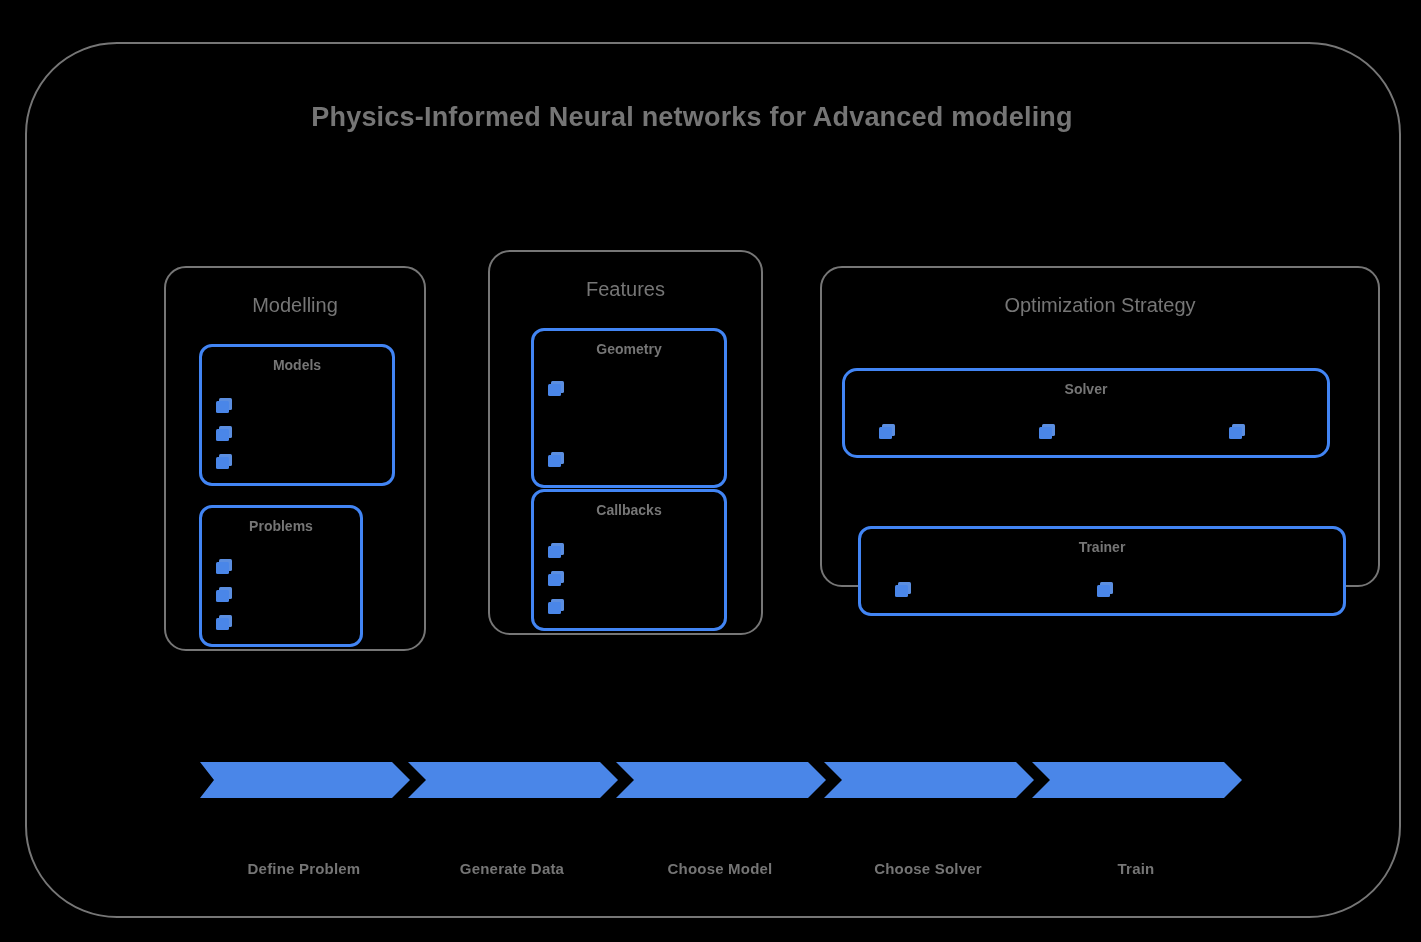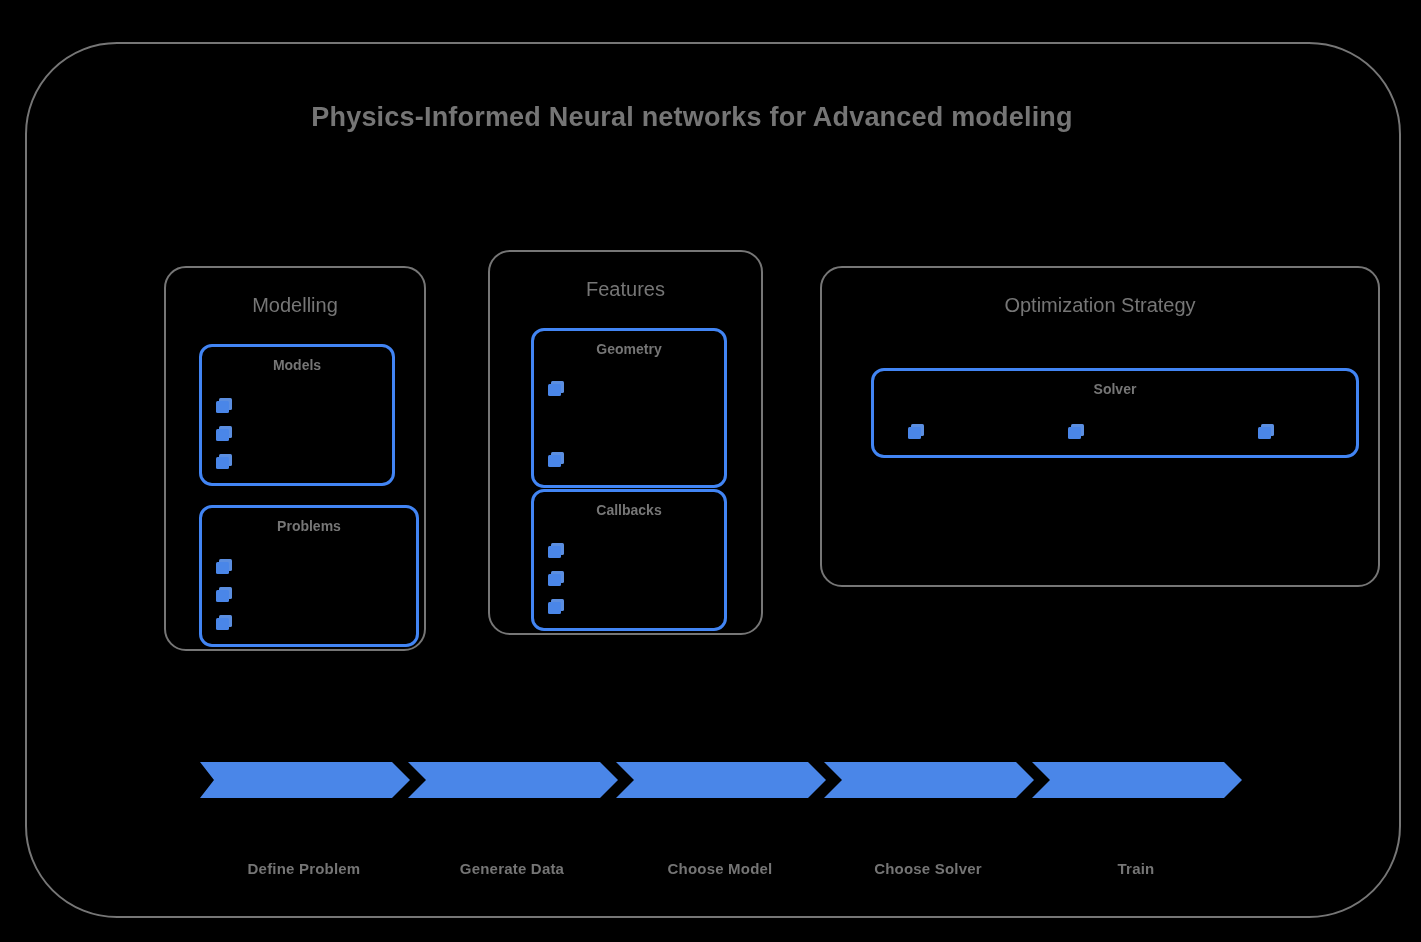--- a/index.html
+++ b/index.html
@@ -226,21 +226,21 @@
         <div class="item-row">
           <span class="cube-icon">
               <span class="cube-back"></span>
               <span class="cube-front"></span>
             </span>
           <span class="item-label"></span>
         </div>
       </div>
     </div>
 
-    <div class="card" style="left:33px; top:237px; width:220px; height:142px;">
+    <div class="card" style="left:33px; top:237px; width:164px; height:142px;">
       <div class="card-title">Problems</div>
       <div class="card-items-vert">
         <div class="item-row">
           <span class="cube-icon">
               <span class="cube-back"></span>
               <span class="cube-front"></span>
             </span>
           <span class="item-label"></span>
         </div>
         <div class="item-row">
@@ -308,21 +308,21 @@
             </span>
           <span class="item-label"></span>
         </div>
       </div>
     </div>
   </div>
 
   <div class="group" id="group-optim">
     <div class="group-title">Optimization Strategy</div>
 
-    <div class="card" style="left:49px; top:100px; width:488px; height:90px;">
+    <div class="card" style="left:20px; top:100px; width:488px; height:90px;border-radius:15px;">
       <div class="card-title">Solver</div>
       <div class="card-items-horz">
         <div class="item-row" style="margin-left:34px;">
           <span class="cube-icon">
               <span class="cube-back"></span>
               <span class="cube-front"></span>
             </span>
           <span class="item-label"></span>
         </div>
         <div class="item-row" style="margin-left:137px;">
@@ -335,20 +335,39 @@
         <div class="item-row" style="margin-left:167px;">
           <span class="cube-icon">
               <span class="cube-back"></span>
               <span class="cube-front"></span>
             </span>
           <span class="item-label"></span>
         </div>
       </div>
     </div>
 
+    <div class="card" style="left:36px; top:258px; width:488px; height:90px;">
+      <div class="card-title">Trainer</div>
+      <div class="card-items-horz">
+        <div class="item-row" style="margin-left:34px;">
+          <span class="cube-icon">
+              <span class="cube-back"></span>
+              <span class="cube-front"></span>
+            </span>
+          <span class="item-label"></span>
+        </div>
+        <div class="item-row" style="margin-left:179px;">
+          <span class="cube-icon">
+              <span class="cube-back"></span>
+              <span class="cube-front"></span>
+            </span>
+          <span class="item-label"></span>
+        </div>
+      </div>
+    </div>
   </div>
 
   <div id="pipeline">
     <div class="chev first"></div>
     <div class="chev mid"></div>
     <div class="chev mid"></div>
     <div class="chev mid"></div>
     <div class="chev last"></div>
   </div>
 

